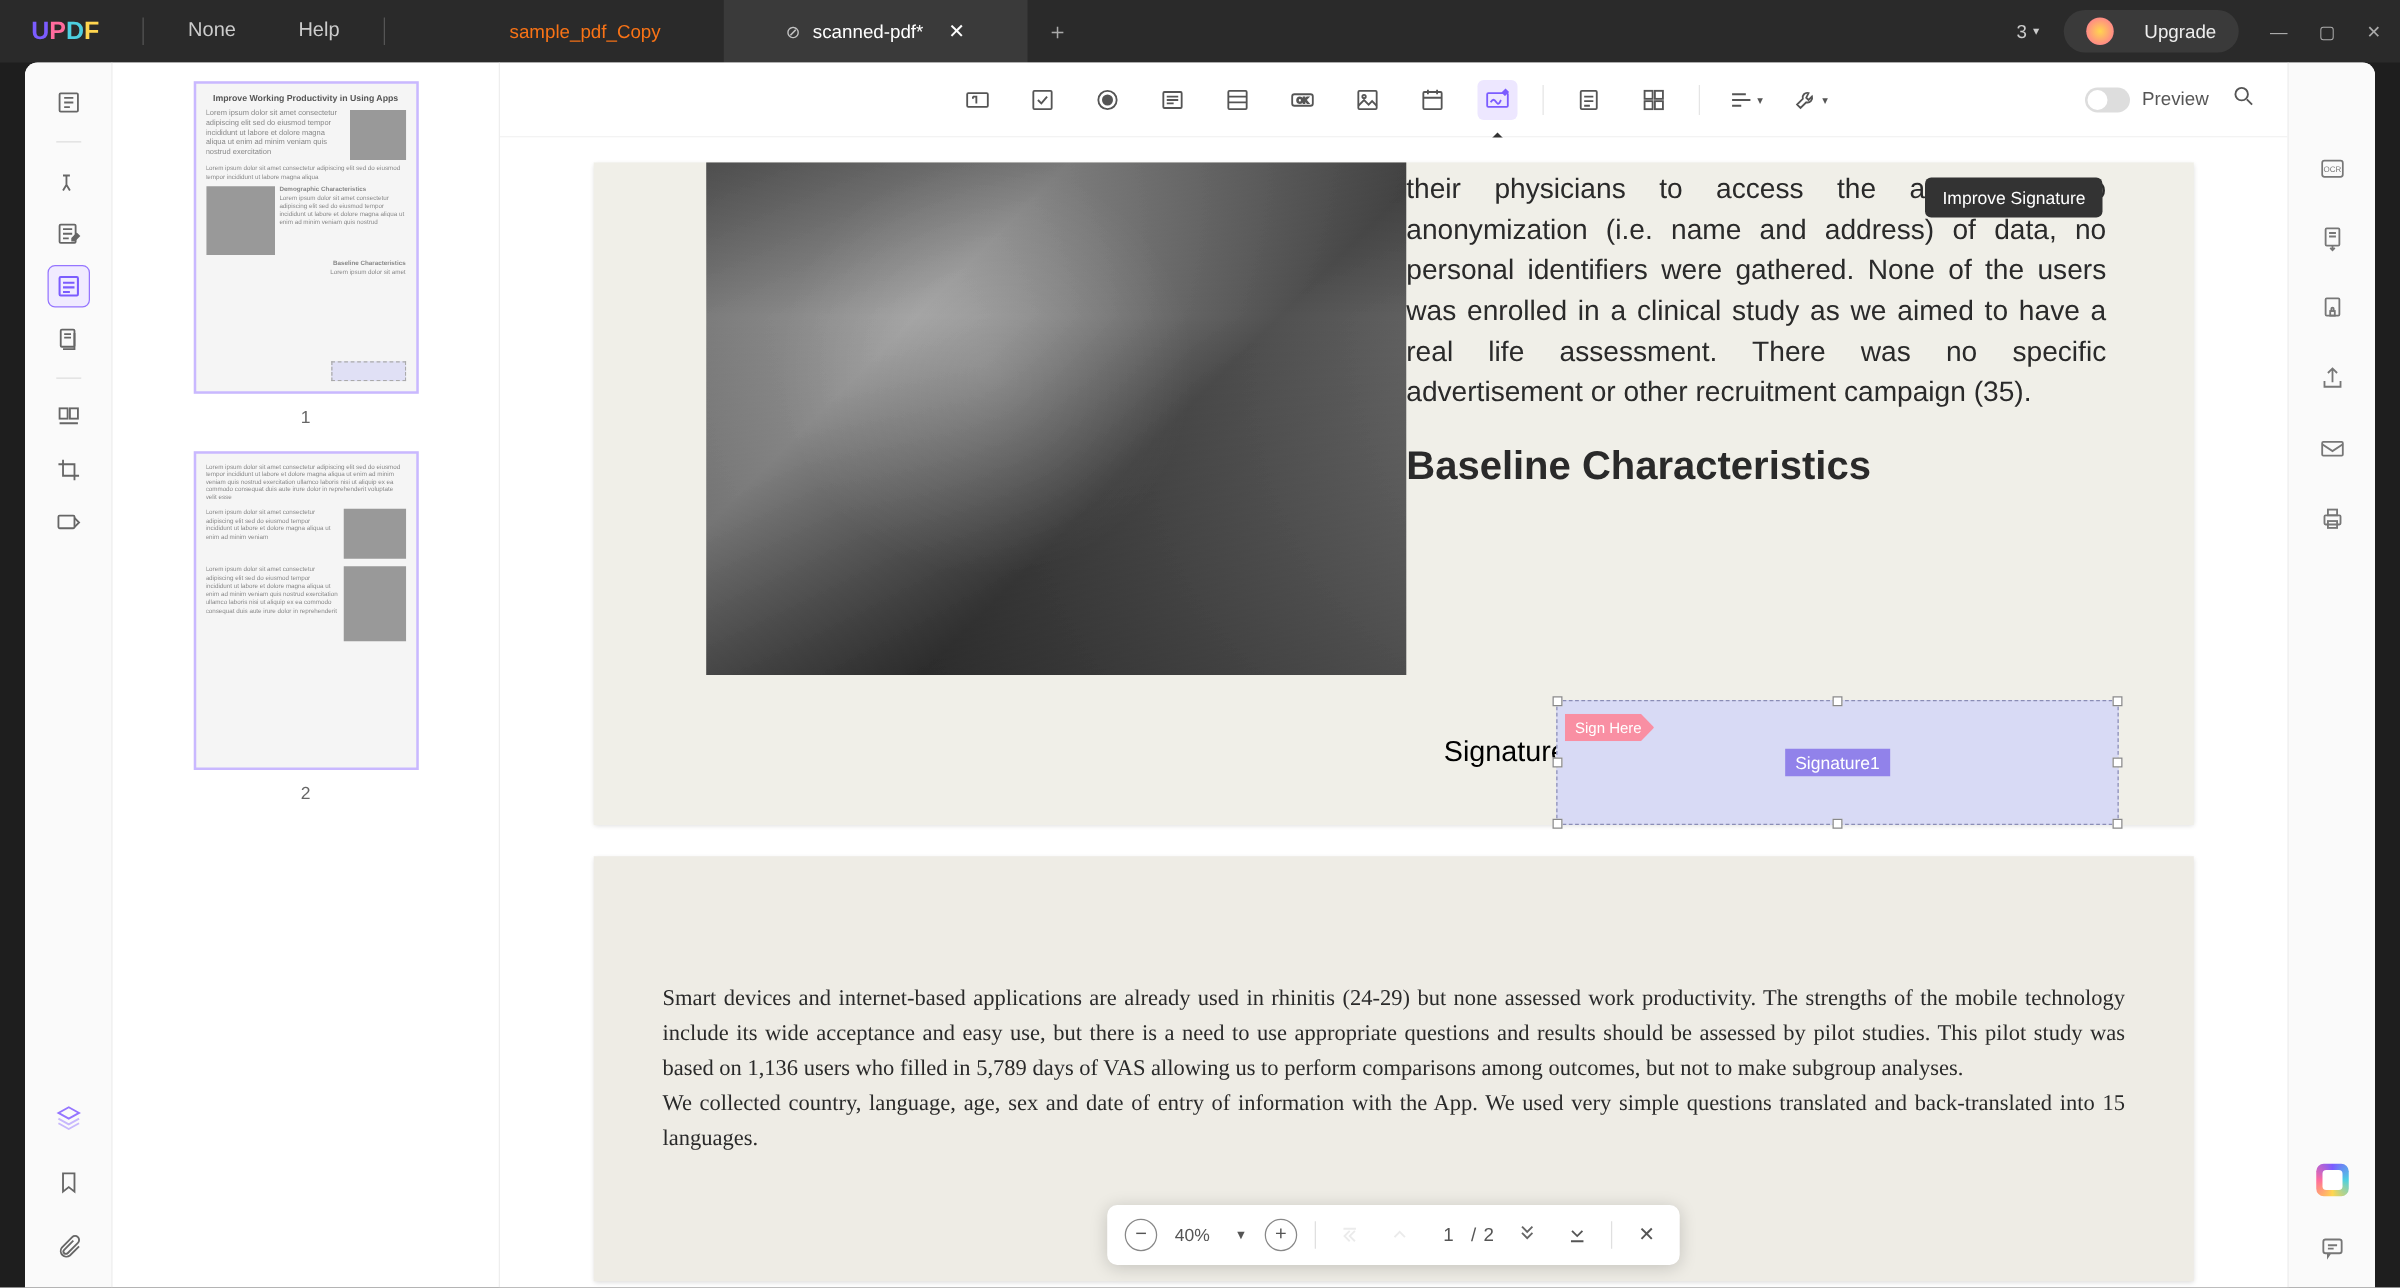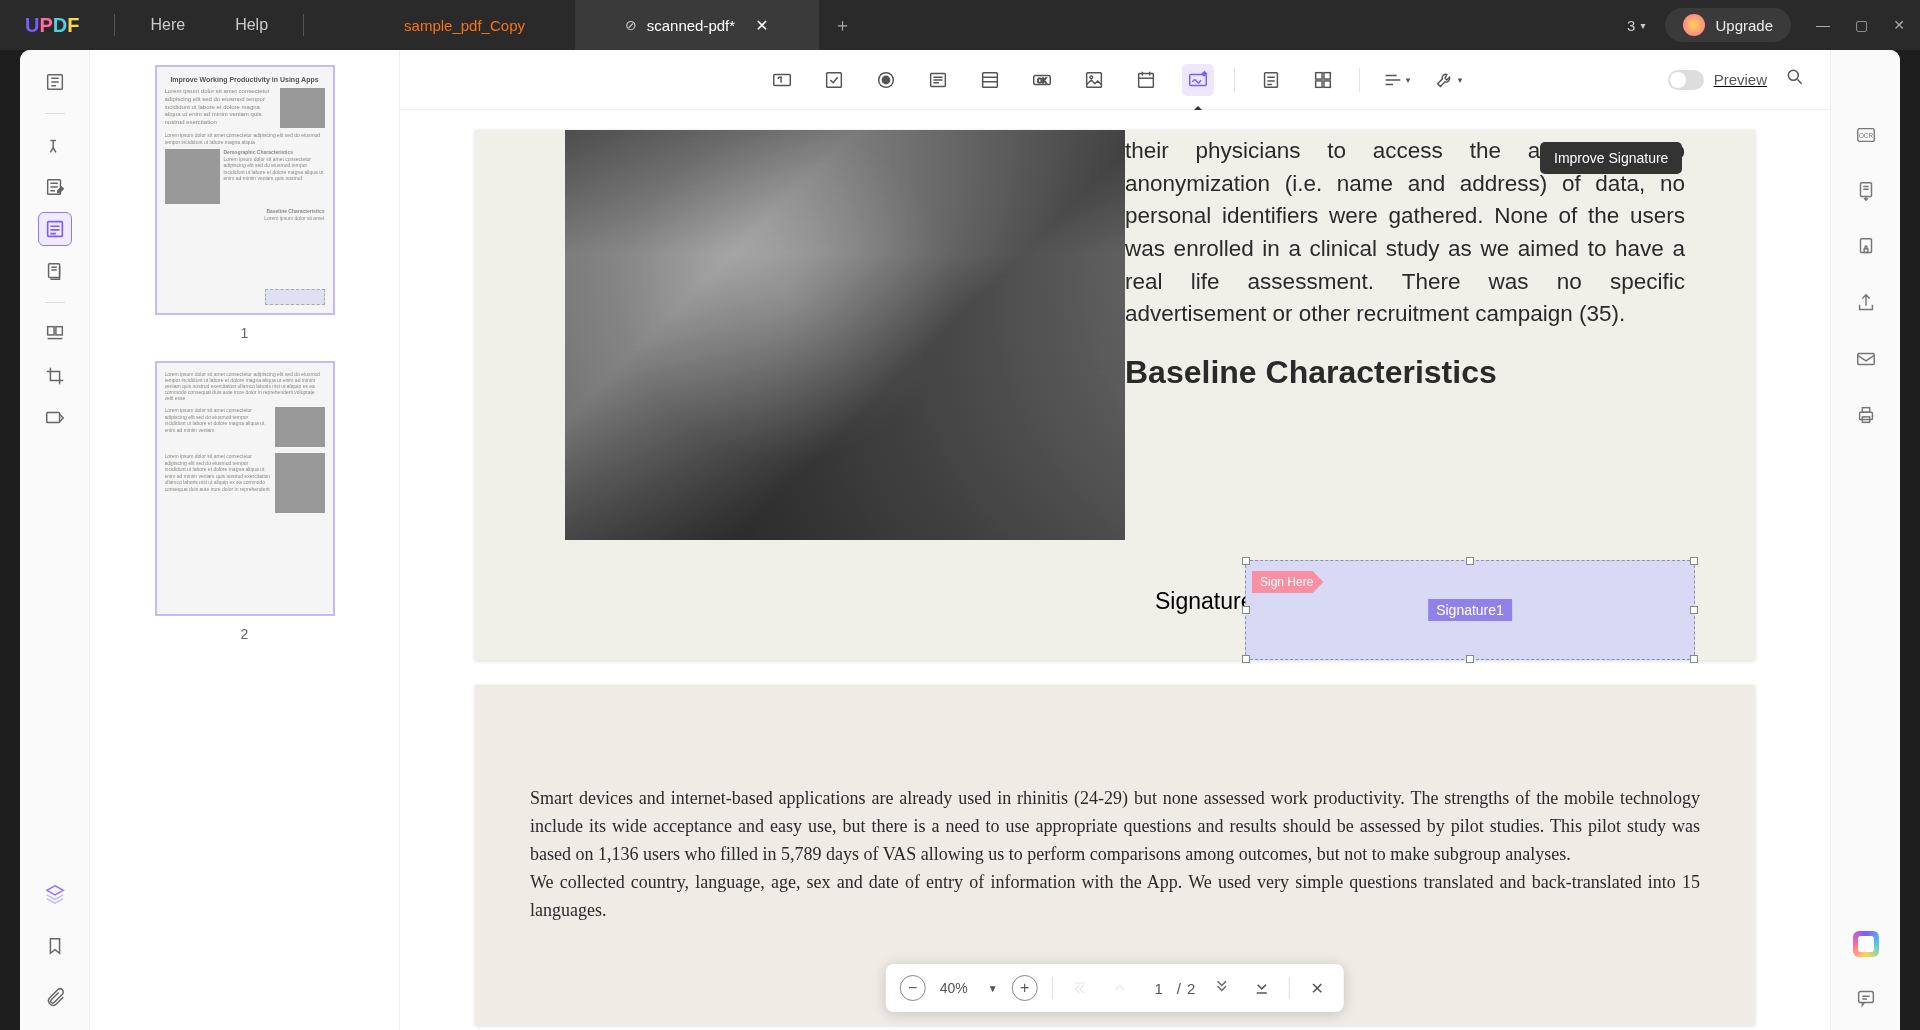--- a/index.html
+++ b/index.html
@@ -15,21 +15,21 @@
 .menu-sep { width: 1px; height: 22px; background: #555; margin: 0 10px; }
 .menu-item { padding: 0 25px; cursor: pointer; }
 .tabs { display: flex; align-items: center; margin-left: 40px; flex: 1; }
 .tab { padding: 0 50px; height: 50px; display: flex; align-items: center; position: relative; color: #f97316; font-size: 15px; }
 .tab.active { background: #3a3a3a; color: #fff; }
 .tab-icon { margin-right: 10px; font-size: 14px; opacity: 0.7; }
 .tab-close { margin-left: 20px; font-size: 16px; cursor: pointer; }
 .tab-add { padding: 0 15px; font-size: 18px; color: #aaa; cursor: pointer; }
 .titlebar-right { display: flex; align-items: center; gap: 10px; padding-right: 15px; }
 .count-badge { color: #ccc; font-size: 15px; display: flex; align-items: center; gap: 5px; padding: 0 10px;}
-.upgrade { background: #3a3a3a; padding: 6px 18px; border-radius: 18px; display: flex; align-items: center; gap: 10px; color: #eee; font-size: 15px; }
+.upgrade { background: #3a3a3a; padding: 6px 18px; border-radius: 18px; display: flex; align-items: center; gap: 24px; color: #eee; font-size: 15px; }
 .avatar { width: 22px; height: 22px; border-radius: 50%; background: radial-gradient(#ffd54f, #ff6b9d); }
 .win-controls { display: flex; gap: 25px; padding-left: 15px; color: #aaa; font-size: 14px; }
 .win-btn { cursor: pointer; }
 
 
 .frame { position: absolute; top: 50px; left: 20px; right: 20px; bottom: 0; background: #fff; border-radius: 10px 10px 0 0; overflow: hidden; display: flex; }
 
 
 .left-rail { width: 70px; background: #fafafa; border-right: 1px solid #eee; display: flex; flex-direction: column; align-items: center; padding-top: 15px; gap: 8px; position: relative; }
 .rail-btn { width: 34px; height: 34px; border-radius: 6px; display: flex; align-items: center; justify-content: center; color: #666; cursor: pointer; }
@@ -49,21 +49,21 @@
 .thumb-img { background: #999; }
 .thumb-num { text-align: center; font-size: 14px; color: #666; margin-bottom: 20px; }
 
 
 .main { flex: 1; display: flex; flex-direction: column; position: relative; background: #fff; }
 .toolbar { height: 60px; display: flex; align-items: center; justify-content: center; gap: 20px; border-bottom: 1px solid #f0f0f0; position: relative; }
 .tool-btn { width: 32px; height: 32px; border-radius: 5px; display: flex; align-items: center; justify-content: center; color: #555; cursor: pointer; font-size: 17px; position: relative; }
 .tool-btn.active { background: #ede7ff; color: #7b5cff; }
 .tool-btn.active::after { content: ''; position: absolute; bottom: -16px; left: 50%; transform: translateX(-50%); border: 6px solid transparent; border-bottom-color: #333; }
 .tool-sep { width: 1px; height: 24px; background: #e5e5e5; }
-.toolbar-right { position: absolute; right: 25px; display: flex; align-items: center; gap: 18px; text-decoration: underline; }
+.toolbar-right { position: absolute; right: 25px; display: flex; align-items: center; gap: 18px; }
 .preview-toggle { display: flex; align-items: center; gap: 10px; font-size: 15px; color: #555; }
 .toggle-switch { width: 36px; height: 20px; background: #ddd; border-radius: 10px; position: relative; }
 .toggle-switch::after { content: ''; position: absolute; width: 16px; height: 16px; background: #fff; border-radius: 50%; top: 2px; left: 2px; }
 .search-icon { color: #555; font-size: 18px; cursor: pointer; }
 .tooltip { position: absolute; background: #333; color: #fff; padding: 8px 14px; border-radius: 5px; font-size: 14px; top: 92px; left: 1140px; z-index: 100; white-space: nowrap; }
 
 
 .viewport { flex: 1; background: #fff; overflow: hidden; padding: 20px 30px; position: relative; }
 .page { background: #f0efe8; margin: 0 auto 25px; width: 1280px; position: relative; box-shadow: 0 1px 4px rgba(0,0,0,.15); }
 .page1 { height: 530px; }
@@ -105,21 +105,21 @@
 
 svg { width: 20px; height: 20px; }
 .tool-btn svg, .rail-btn svg { width: 22px; height: 22px; }
 </style>
 </head>
 <body>
 
 <div class="titlebar">
   <div class="logo"><span class="u">U</span><span class="p">P</span><span class="d">D</span><span class="f">F</span></div>
   <div class="menu-sep"></div>
-  <div class="menu-item">Here</div>
+  <div class="menu-item">None</div>
   <div class="menu-item">Help</div>
   <div class="menu-sep"></div>
   <div class="tabs">
     <div class="tab">
         <span>sample_pdf_Copy</span>
       </div>
     <div class="tab active">
       <span class="tab-icon">⊘</span>
       <span>scanned-pdf*</span>
       <span class="tab-close">✕</span>

